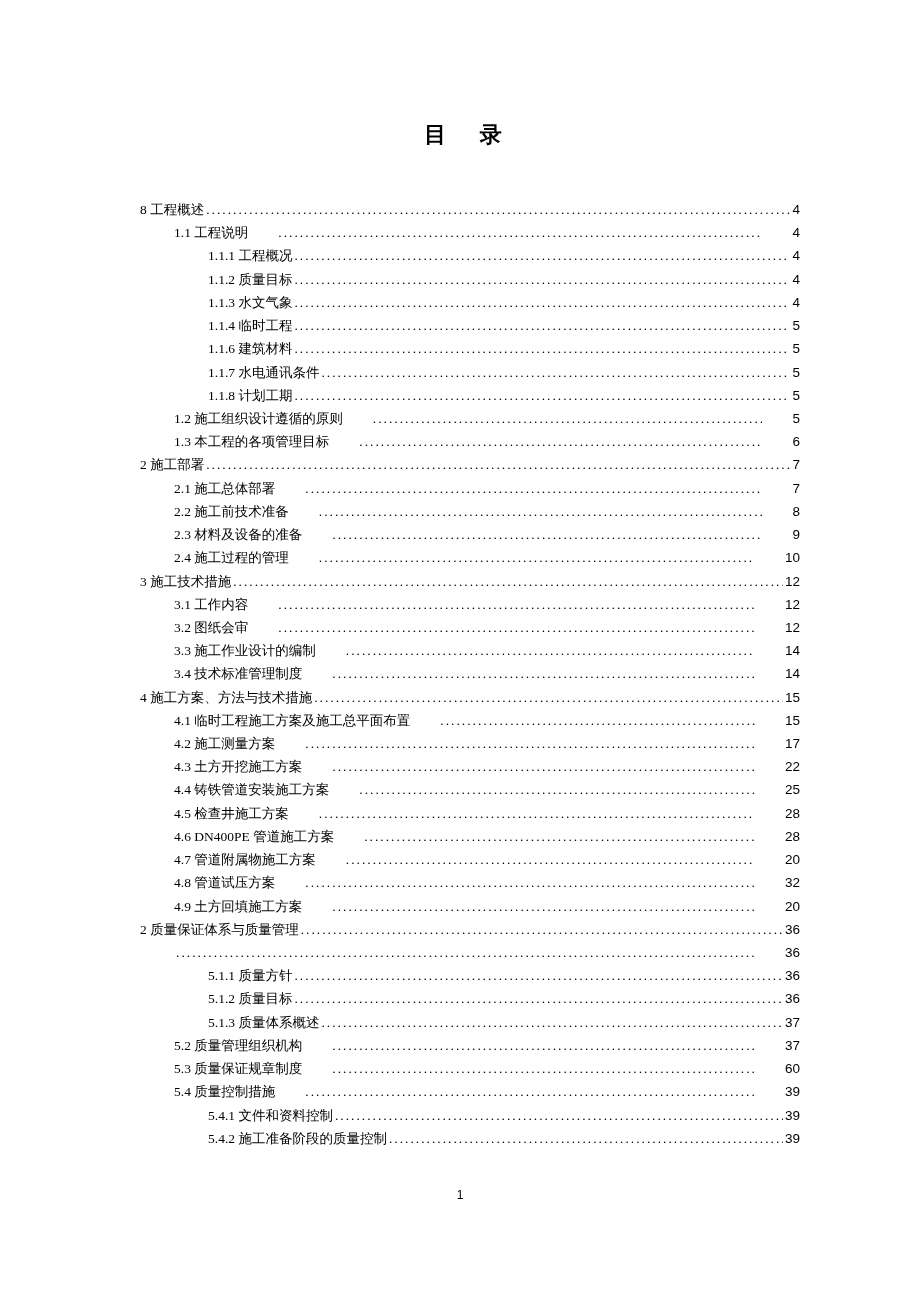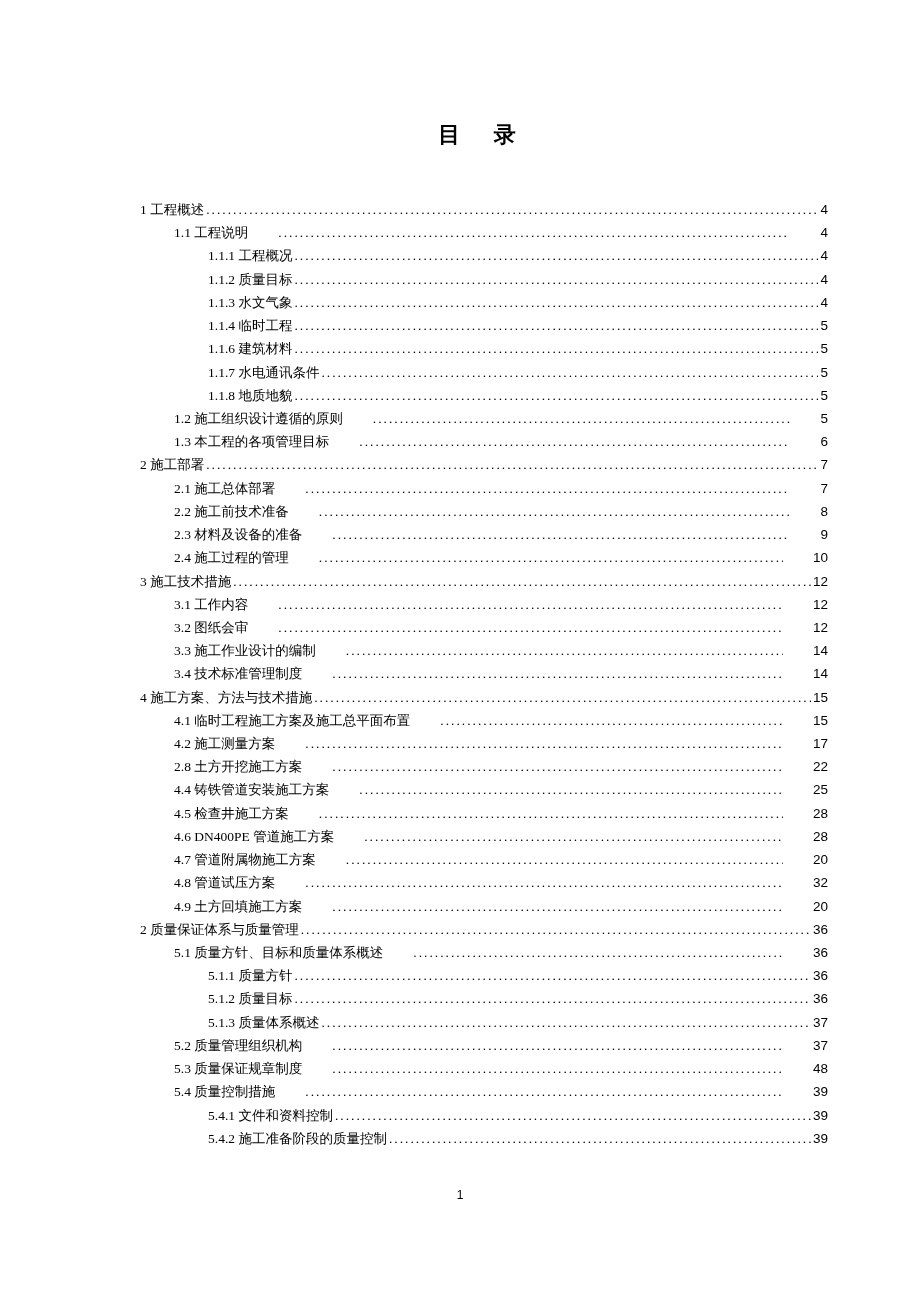--- a/index.html
+++ b/index.html
@@ -9,21 +9,21 @@
     }
     body {
       background: #ffffff;
       width: 920px;
       height: 1302px;
       font-family: "SimSun", "宋体", serif;
       color: #000;
       position: relative;
     }
     .page {
-      padding: 120px 92px 40px 140px;
+      padding: 120px 120px 40px 140px;
     }
     .title {
       text-align: center;
       font-size: 22px;
       font-weight: bold;
       letter-spacing: 14px;
       margin-bottom: 48px;
     }
     .toc-entry {
       display: flex;
@@ -71,21 +71,21 @@
       font-family: Arial, sans-serif;
     }
   </style>
 </head>
 <body>
 
 <div class="page">
   <h1 class="title">目 录</h1>
   <div class="toc-list">
       <div class="toc-entry toc-level-1">
-        <span class="toc-label">1 工程概述</span>
+        <span class="toc-label">8 工程概述</span>
         <span class="toc-dots"></span>
         <span class="toc-page">4</span>
       </div>
       <div class="toc-entry toc-level-2">
         <span class="toc-label">1.1 工程说明</span>
         <span class="toc-dots"></span>
         <span class="toc-page">4</span>
       </div>
       <div class="toc-entry toc-level-3">
         <span class="toc-label">1.1.1 工程概况</span>
@@ -111,21 +111,21 @@
         <span class="toc-label">1.1.6 建筑材料</span>
         <span class="toc-dots"></span>
         <span class="toc-page">5</span>
       </div>
       <div class="toc-entry toc-level-3">
         <span class="toc-label">1.1.7 水电通讯条件</span>
         <span class="toc-dots"></span>
         <span class="toc-page">5</span>
       </div>
       <div class="toc-entry toc-level-3">
-        <span class="toc-label">1.1.8 地质地貌</span>
+        <span class="toc-label">1.1.8 计划工期</span>
         <span class="toc-dots"></span>
         <span class="toc-page">5</span>
       </div>
       <div class="toc-entry toc-level-2">
         <span class="toc-label">1.2 施工组织设计遵循的原则</span>
         <span class="toc-dots"></span>
         <span class="toc-page">5</span>
       </div>
       <div class="toc-entry toc-level-2">
         <span class="toc-label">1.3 本工程的各项管理目标</span>
@@ -191,21 +191,21 @@
         <span class="toc-label">4.1 临时工程施工方案及施工总平面布置</span>
         <span class="toc-dots"></span>
         <span class="toc-page">15</span>
       </div>
       <div class="toc-entry toc-level-2">
         <span class="toc-label">4.2 施工测量方案</span>
         <span class="toc-dots"></span>
         <span class="toc-page">17</span>
       </div>
       <div class="toc-entry toc-level-2">
-        <span class="toc-label">2.8 土方开挖施工方案</span>
+        <span class="toc-label">4.3 土方开挖施工方案</span>
         <span class="toc-dots"></span>
         <span class="toc-page">22</span>
       </div>
       <div class="toc-entry toc-level-2">
         <span class="toc-label">4.4 铸铁管道安装施工方案</span>
         <span class="toc-dots"></span>
         <span class="toc-page">25</span>
       </div>
       <div class="toc-entry toc-level-2">
         <span class="toc-label">4.5 检查井施工方案</span>
@@ -231,21 +231,20 @@
         <span class="toc-label">4.9 土方回填施工方案</span>
         <span class="toc-dots"></span>
         <span class="toc-page">20</span>
       </div>
       <div class="toc-entry toc-level-1">
         <span class="toc-label">2 质量保证体系与质量管理</span>
         <span class="toc-dots"></span>
         <span class="toc-page">36</span>
       </div>
       <div class="toc-entry toc-level-2">
-        <span class="toc-label">5.1 质量方针、目标和质量体系概述</span>
         <span class="toc-dots"></span>
         <span class="toc-page">36</span>
       </div>
       <div class="toc-entry toc-level-3">
         <span class="toc-label">5.1.1 质量方针</span>
         <span class="toc-dots"></span>
         <span class="toc-page">36</span>
       </div>
       <div class="toc-entry toc-level-3">
         <span class="toc-label">5.1.2 质量目标</span>
@@ -258,21 +257,21 @@
         <span class="toc-page">37</span>
       </div>
       <div class="toc-entry toc-level-2">
         <span class="toc-label">5.2 质量管理组织机构</span>
         <span class="toc-dots"></span>
         <span class="toc-page">37</span>
       </div>
       <div class="toc-entry toc-level-2">
         <span class="toc-label">5.3 质量保证规章制度</span>
         <span class="toc-dots"></span>
-        <span class="toc-page">48</span>
+        <span class="toc-page">60</span>
       </div>
       <div class="toc-entry toc-level-2">
         <span class="toc-label">5.4 质量控制措施</span>
         <span class="toc-dots"></span>
         <span class="toc-page">39</span>
       </div>
       <div class="toc-entry toc-level-3">
         <span class="toc-label">5.4.1 文件和资料控制</span>
         <span class="toc-dots"></span>
         <span class="toc-page">39</span>

